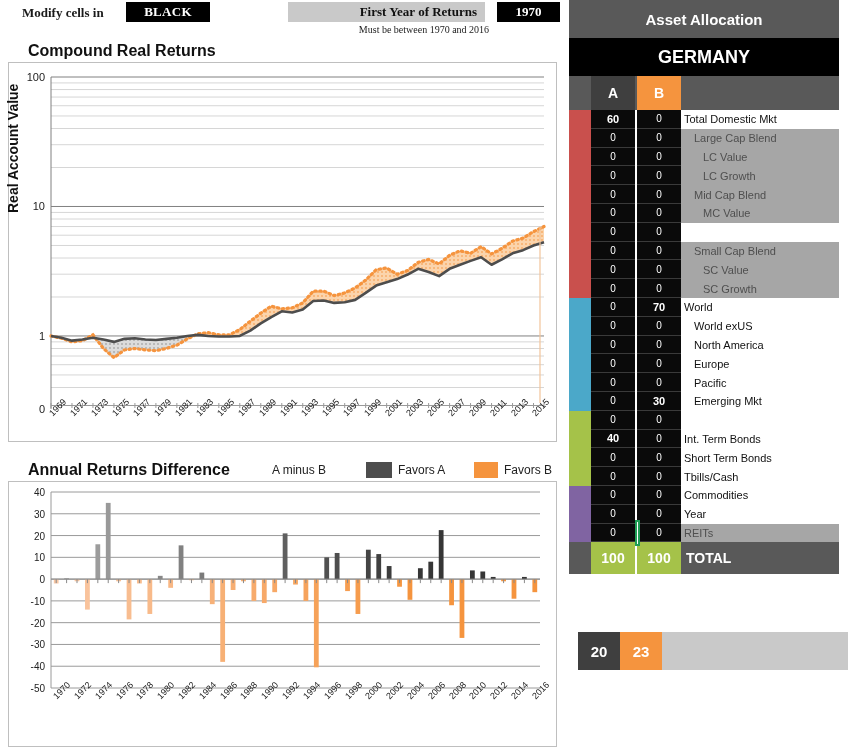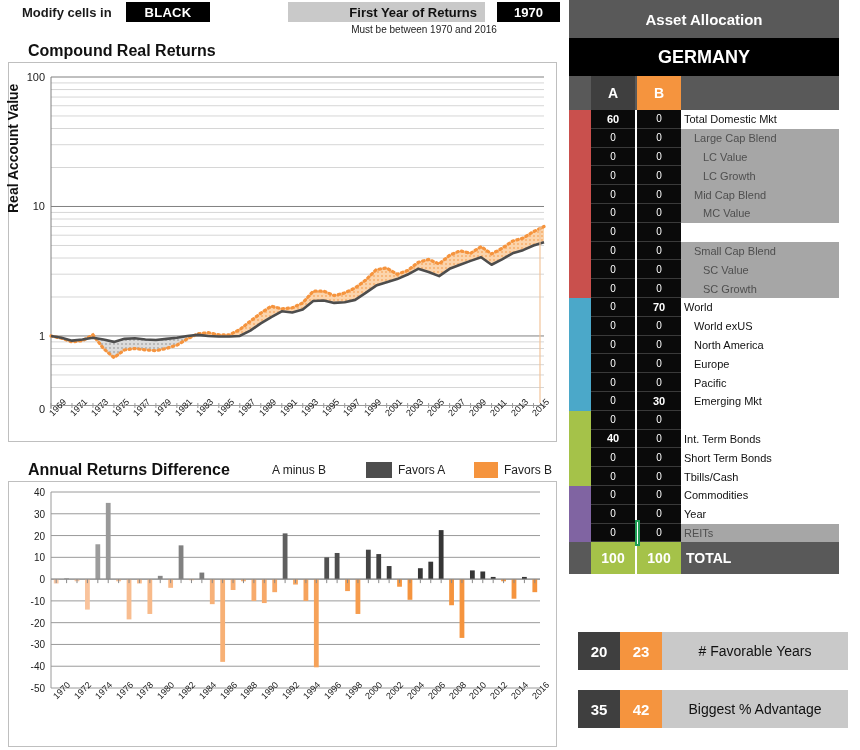--- a/index.html
+++ b/index.html
@@ -6,21 +6,21 @@
   html, body {
     margin: 0; padding: 0;
     width: 860px; height: 750px;
     background: #ffffff;
     font-family: "Liberation Sans", sans-serif;
     overflow: hidden;
   }
   #root { position: relative; width: 860px; height: 750px; }
 
   
-  .topbar { position: absolute; left: 0; top: 0; width: 565px; height: 46px; }
+  .topbar { position: absolute; left: 0; top: 0; width: 565px; height: 46px; font-family: Liberation Serif, serif; }
   .modify-label {
     position: absolute; left: 22px; top: 5px;
     font-size: 13px; font-weight: bold; color: #1a1a1a;
   }
   .black-chip {
     position: absolute; left: 126px; top: 2px;
     width: 84px; height: 20px; background: #000;
     color: #fff; font-size: 13px; font-weight: bold;
     display: flex; align-items: center; justify-content: center;
     letter-spacing: .3px;
@@ -622,21 +622,15 @@
       <div class="strip"></div>
       <div class="tA">100</div>
       <div class="tB">100</div>
       <div class="tL">TOTAL</div>
     </div>
   </div>
 
   <div class="statbox" id="stat1">
     <div class="sA">20</div>
     <div class="sB">23</div>
-    <div class="sL"># Favorable Years</div>
   </div>
-  <div class="statbox" id="stat2">
-    <div class="sA">35</div>
-    <div class="sB">42</div>
-    <div class="sL">Biggest % Advantage</div>
-  </div>
 
 </div>
 
 </body></html>

